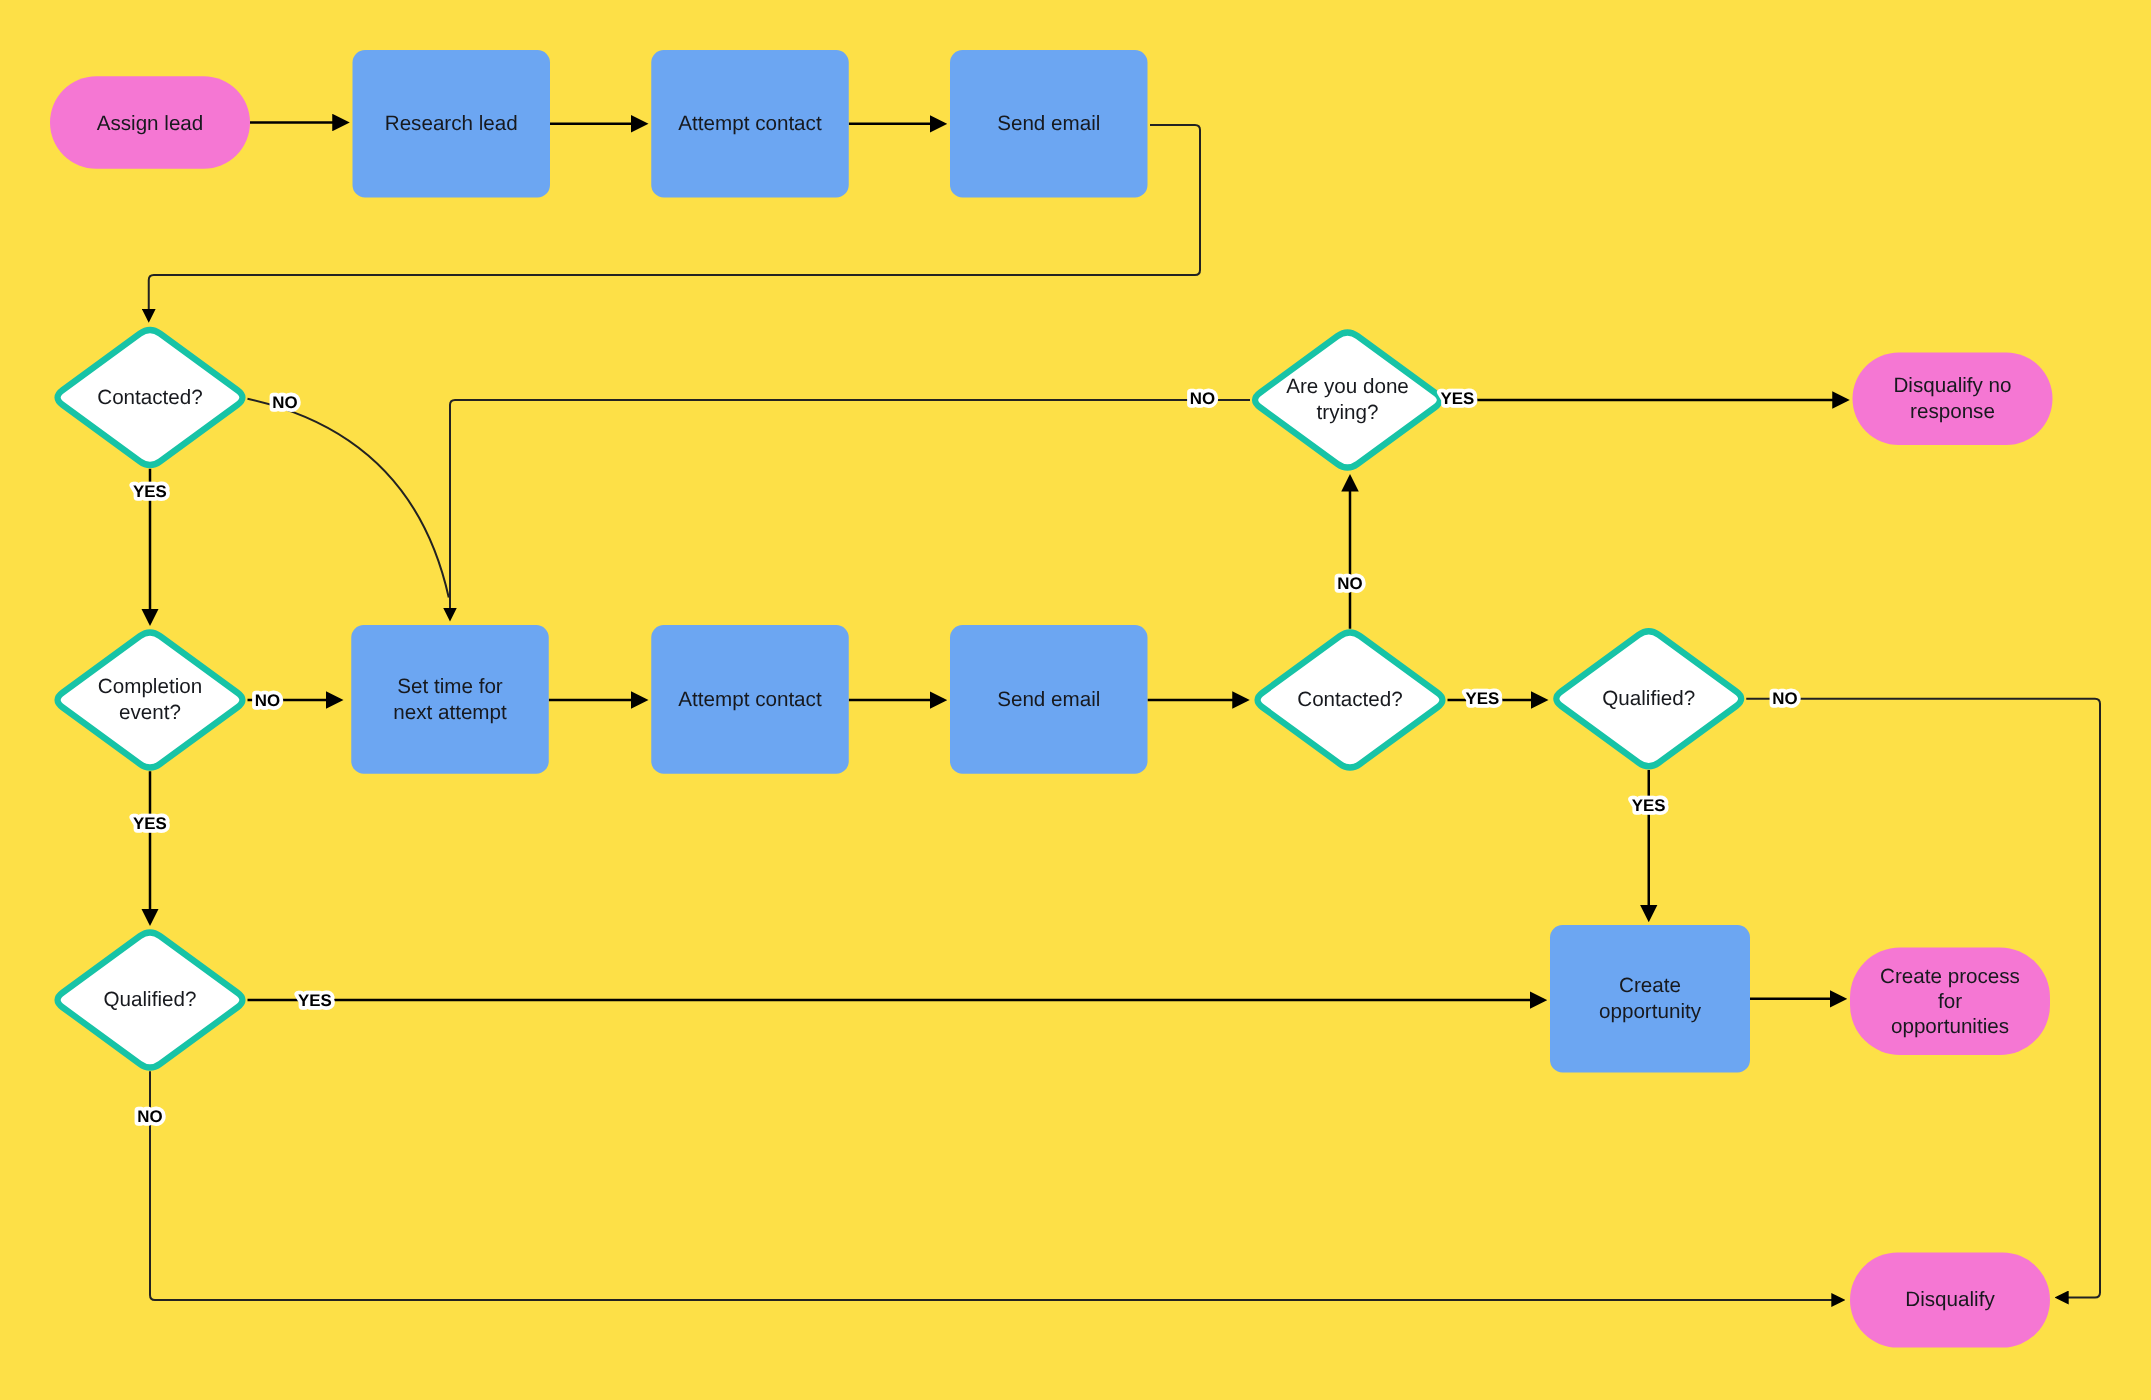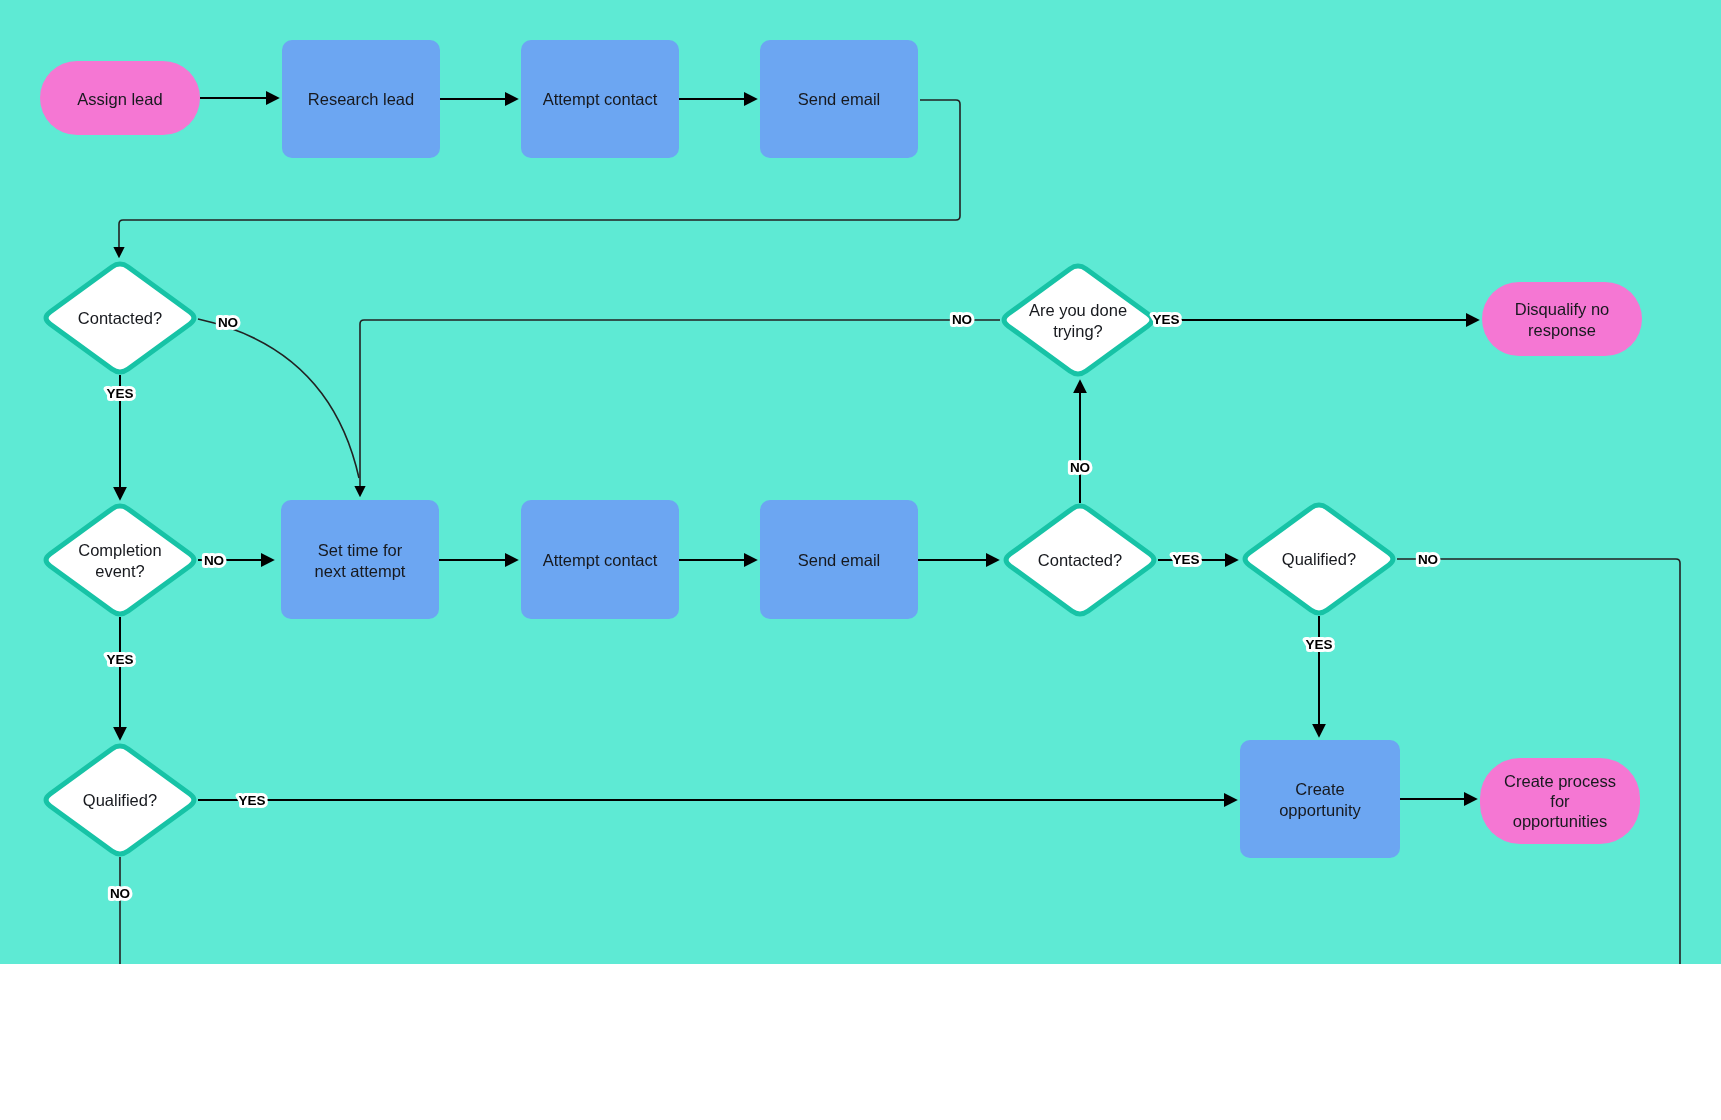--- a/index.html
+++ b/index.html
@@ -2,22 +2,22 @@
 <html><head>
 <meta charset="utf-8">
 <style>
   html, body {
     margin: 0;
     padding: 0;
     background: #ffffff;
   }
   .canvas-wrap {
     width: 1721px;
-    height: 964px;
-    background: #5eead4;
+    height: 1120px;
+    background: #fde047;
     position: relative;
     overflow: hidden;
   }
   svg { display: block; }
 
   .process  { fill: #6CA6F2; stroke: none; }
   .terminal { fill: #F577D3; stroke: none; }
   .decision { fill: #ffffff; stroke: #17C3A6; stroke-width: 5px; stroke-linejoin: round; }
 
   .node-text {

